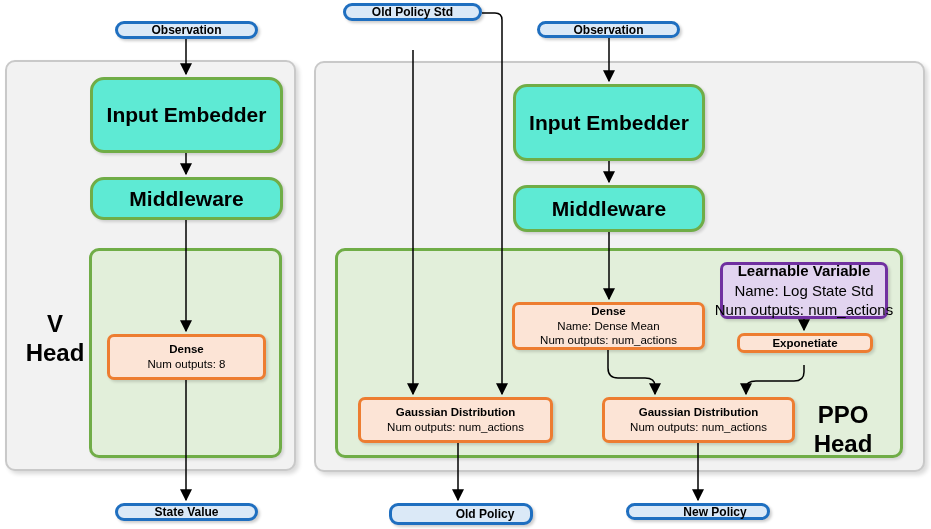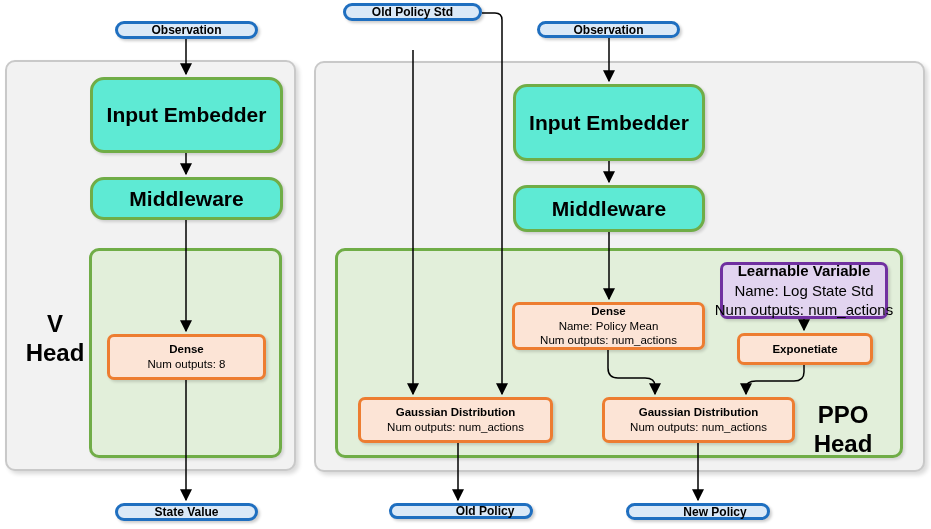--- a/index.html
+++ b/index.html
@@ -130,45 +130,45 @@
 
 
   <div class="io" style="left:537px;top:21px;width:143px;height:17px;">Observation</div>
 
   <div class="block" style="left:513px;top:84px;width:192px;height:77px;">Input Embedder</div>
 
   <div class="block" style="left:513px;top:185px;width:192px;height:47px;">Middleware</div>
 
   <div class="op" style="left:512px;top:302px;width:193px;height:48px;">
     <span class="node-title">Dense</span>
-    <span>Name: Policy Mean</span>
+    <span>Name: Dense Mean</span>
     <span>Num outputs: num_actions</span>
   </div>
 
   <div class="var" style="left:720px;top:262px;width:168px;height:57px;">
     <span class="node-title">Learnable Variable</span>
     <span>Name: Log State Std</span>
     <span>Num outputs: num_actions</span>
   </div>
 
-  <div class="op" style="left:737px;top:333px;width:136px;height:32px;">
+  <div class="op" style="left:737px;top:333px;width:136px;height:20px;">
     <span class="node-title">Exponetiate</span>
   </div>
 
   <div class="op" style="left:358px;top:397px;width:195px;height:46px;">
     <span class="node-title">Gaussian Distribution</span>
     <span>Num outputs: num_actions</span>
   </div>
 
   <div class="op" style="left:602px;top:397px;width:193px;height:46px;">
     <span class="node-title">Gaussian Distribution</span>
     <span>Num outputs: num_actions</span>
   </div>
 
-  <div class="io" style="left:389px;top:503px;width:144px;height:16px;padding-left:48px;">Old Policy</div>
+  <div class="io" style="left:389px;top:503px;width:144px;height:22px;padding-left:48px;">Old Policy</div>
 
   <div class="io" style="left:626px;top:503px;width:144px;height:17px;padding-left:34px;">New Policy</div>
 
   <svg class="edges" width="931" height="529" viewBox="0 0 931 529">
     <defs>
       <marker id="arrow" viewBox="0 0 10 10" refX="9" refY="5" markerWidth="8" markerHeight="8" orient="auto-start-reverse">
         <path d="M0,0 L10,5 L0,10 z" fill="#000"></path>
       </marker>
     </defs>
     <g fill="none" stroke="#000" stroke-width="1.5">

